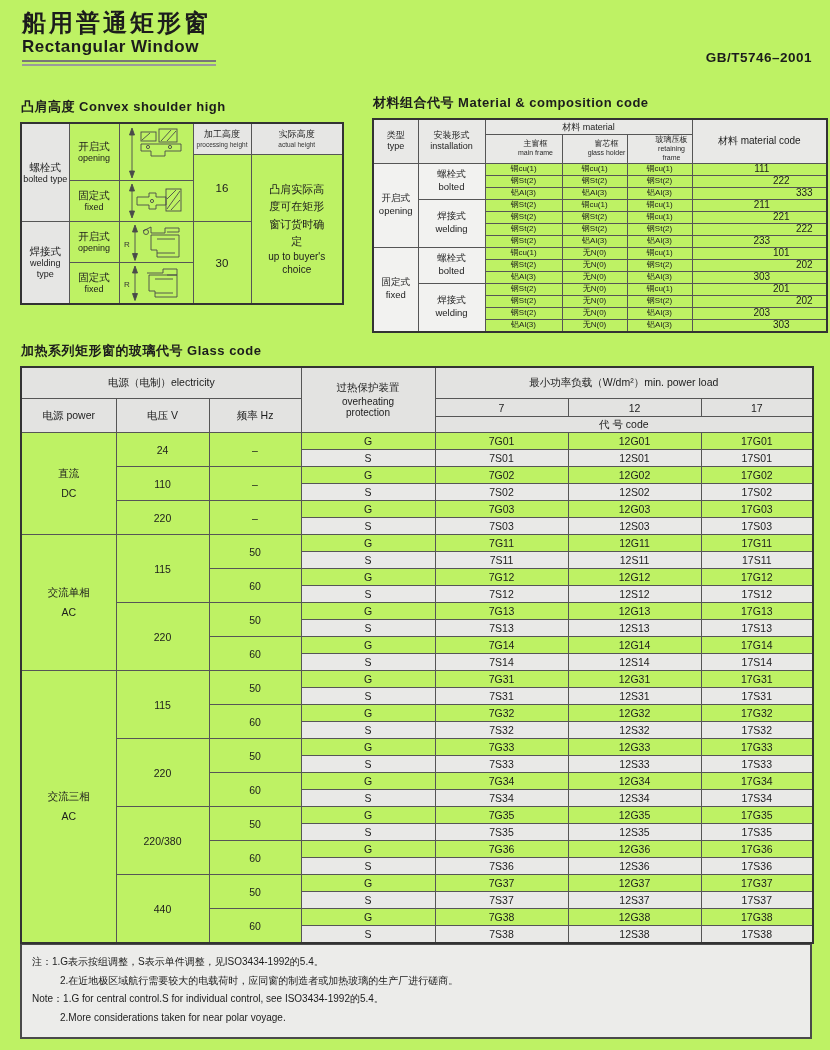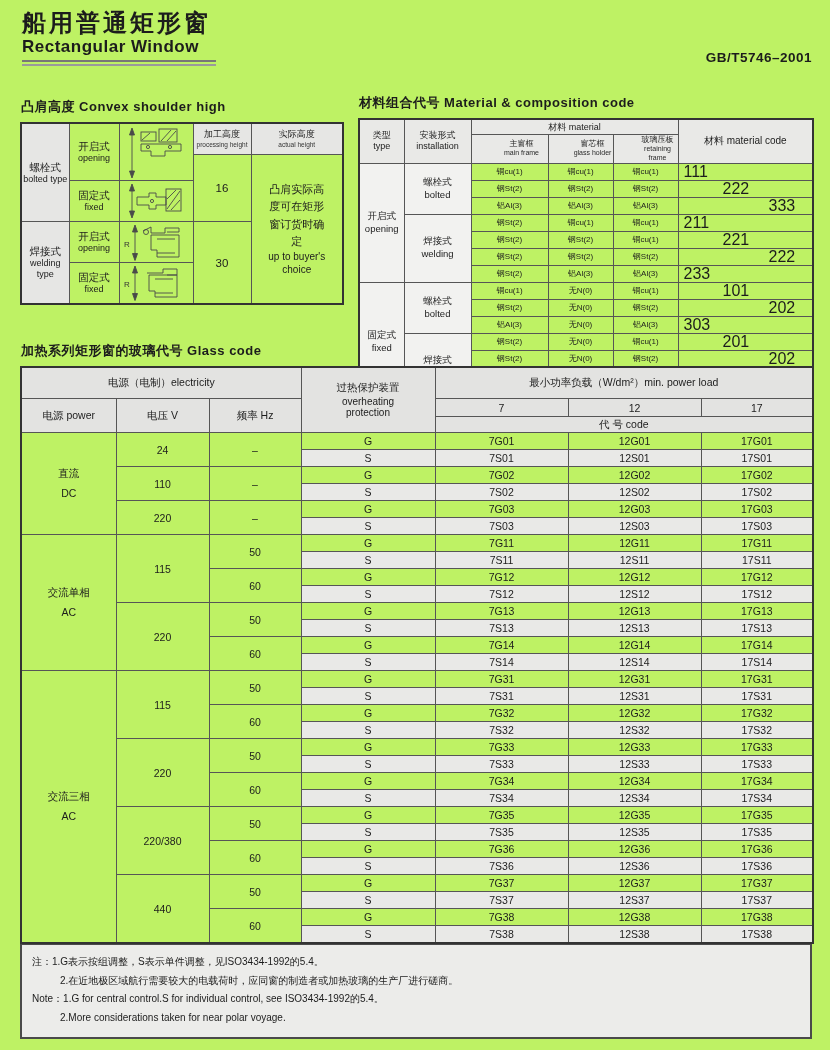--- a/index.html
+++ b/index.html
@@ -10,21 +10,21 @@
   
   .doc-header{position:absolute;left:22px;top:10px;}
   .title-zh{font-size:24px;font-weight:bold;letter-spacing:3px;line-height:1.1;}
   .title-en{font-size:17px;font-weight:bold;letter-spacing:.5px;margin-top:1px;}
   .double-rule{width:194px;height:2px;border-top:2px solid #777;border-bottom:2px solid #9a9a9a;margin-top:3px;}
   .std-code{position:absolute;right:18px;top:50px;font-size:13.5px;font-weight:600;letter-spacing:.5px;}
   
   .section-title{font-size:13px;font-weight:bold;margin:0 0 6px 1px;letter-spacing:.5px;}
   .sec{position:absolute;}
   #sec-shoulder{left:20px;top:98px;width:261px;}
-  #sec-material{left:358px;top:94px;width:454px;}
+  #sec-material{left:372px;top:94px;width:454px;}
   #sec-glass{left:20px;top:342px;width:792px;}
   
   table{border-collapse:collapse;table-layout:fixed;}
   td,th{border:1px solid #565656;text-align:center;vertical-align:middle;padding:0;font-weight:400;overflow:hidden;}
   table.frame{border:2px solid #333;}
   .blk{display:block;line-height:1.25;}
   
   .sh-table{width:322px;font-size:10.5px;}
   .sh-table .hrow td{height:30px;}
   .sh-table .brow td{height:40px;}
@@ -38,21 +38,21 @@
   .actual-note .en{font-size:10px;display:block;line-height:1.35;margin-top:0;}
   .diagram-cell svg{display:block;margin:0 auto;}
   
   .mat-table{width:454px;font-size:8px;}
   .mat-table .mh1 th{height:14px;background:#e9e9e7;font-size:9px;}
   .mat-table .mh2 th{height:24px;background:#e9e9e7;font-size:8px;line-height:1.15;padding-left:24px;}
   .mat-table .mh2 .en{font-size:7px;color:#2a2a2a;}
   .mat-table tbody td{height:11px;line-height:1;}
   .mat-table td.mtype{font-size:9.5px;line-height:1.3;background:#f2f2f0;}
   .mat-table td.mtype .blk{line-height:1.35;}
-  .mat-table td.code{font-size:16px;text-align:left;}
+  .mat-table td.code{font-size:10px;text-align:center;}
   .mat-table td.pos0{padding-left:5px;}
   .mat-table td.pos1{padding-left:44px;}
   .mat-table td.pos2{padding-left:90px;}
   
   .glass{width:792px;font-size:10.5px;padding-left:40px;}
   .glass thead th{background:#e3e3e1;}
   .glass .gh1 th{height:30px;font-size:10.5px;}
   .glass .gh2 th{height:17px;}
   .glass .gh3 th{height:15px;}
   .glass .prot-en{display:block;max-width:86px;margin:1px auto 0;line-height:1.15;font-size:10px;}

